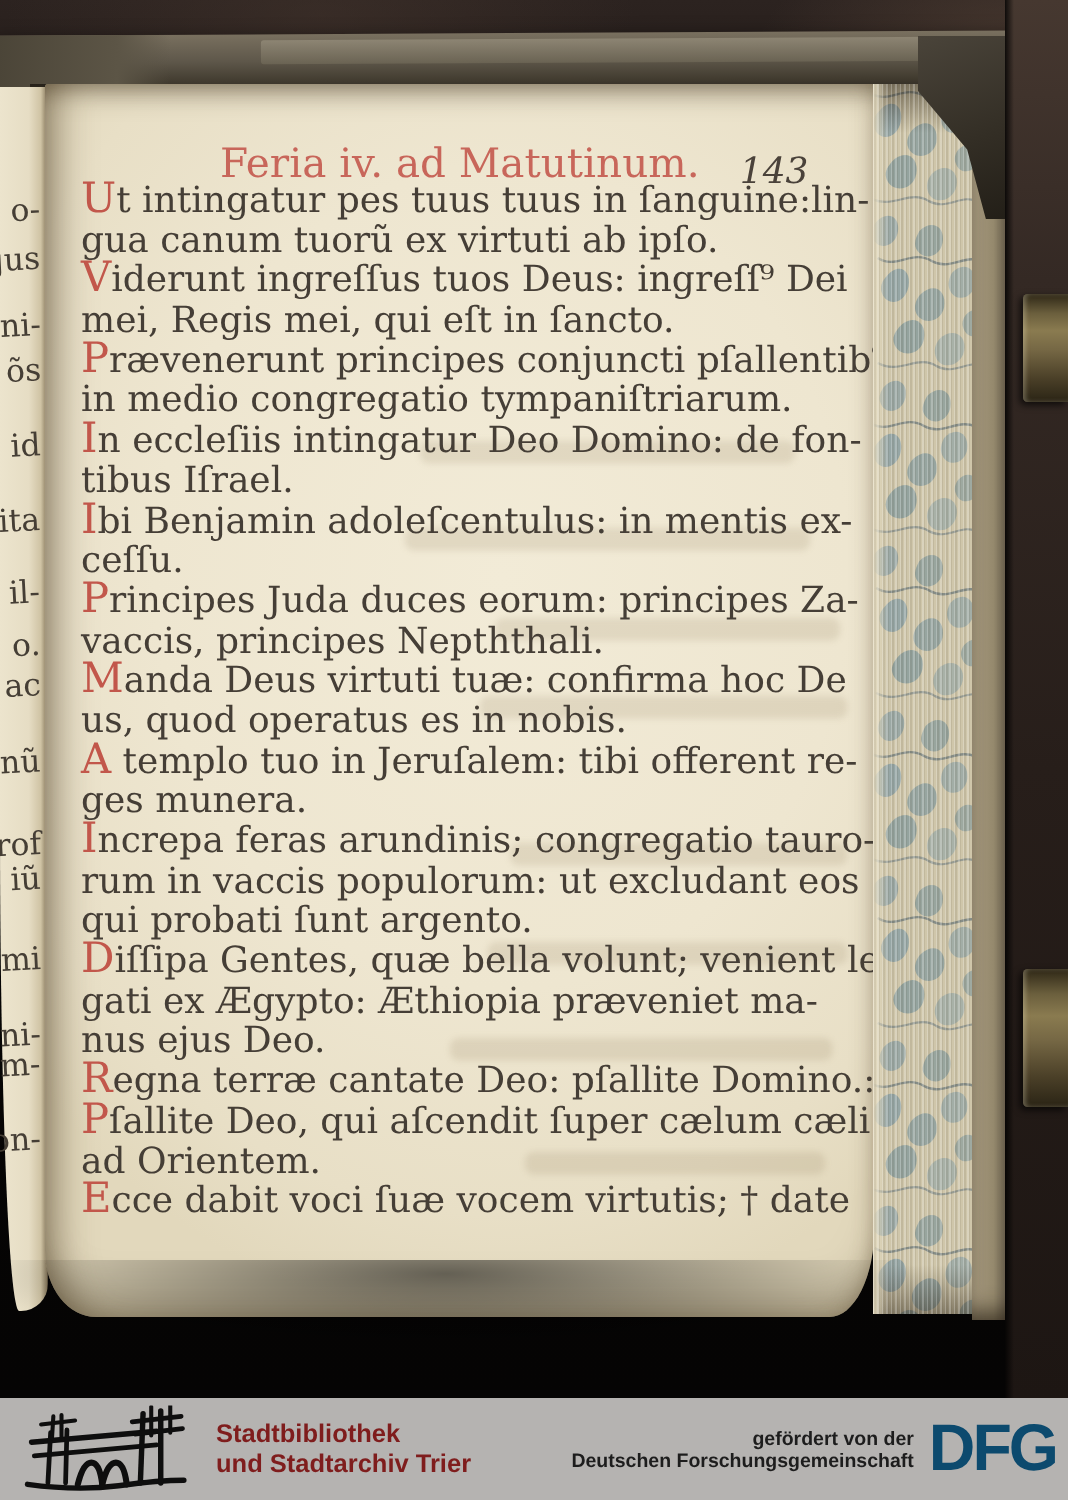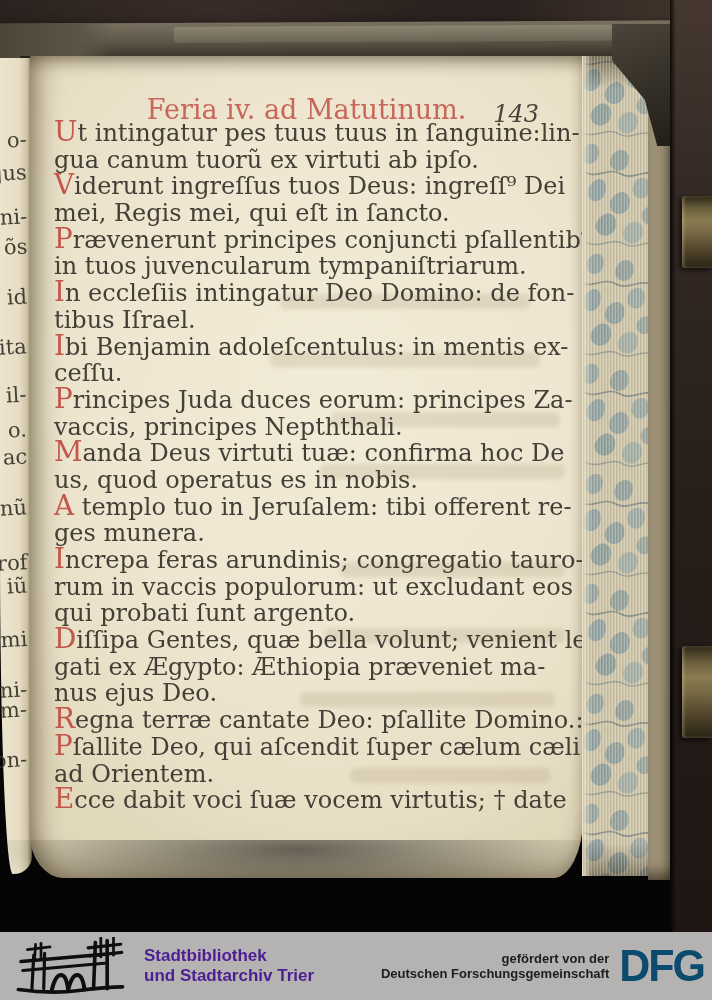--- a/index.html
+++ b/index.html
@@ -75,21 +75,21 @@
   .line{white-space:nowrap;height:26.7px;}
   .initial{color:#c2574b;font-size:1.16em;line-height:1;}
   .ghost{position:absolute;background:rgba(130,108,74,.14);filter:blur(2px);border-radius:6px;}
   
   .bottom-shadow{position:absolute;left:0;top:840px;width:660px;height:92px;
     background:radial-gradient(ellipse 420px 70px at 45% 10%,rgba(0,0,0,.55),transparent 75%);}
   
   .footer{position:absolute;left:0;top:932px;width:712px;height:68px;background:#b5b3b1;
     display:flex;align-items:center;}
   .lib-logo{width:116px;height:58px;margin-left:12px;flex:0 0 auto;}
-  .lib-name{margin-left:16px;color:#4c1d95;font-weight:bold;font-size:17px;line-height:20px;}
+  .lib-name{margin-left:16px;color:#7f1d1d;font-weight:bold;font-size:17px;line-height:20px;}
   .spacer{flex:1;}
   .funding{text-align:right;color:#1d1d1d;font-weight:bold;font-size:13px;line-height:15.5px;margin-right:10px;}
   .dfg{font-weight:bold;font-size:43px;letter-spacing:-2px;color:#0c4a6e;margin-right:8px;
     transform:scaleY(1.02);line-height:1;}
 </style>
 </head>
 <body>
 
 <div class="viewport">
   <div class="scene">
@@ -129,21 +129,21 @@
       <div class="ghost" style="left:295px;top:572px;width:240px;height:15px"></div>
       <div class="ghost" style="left:270px;top:636px;width:255px;height:15px"></div>
       <div class="ghost" style="left:320px;top:712px;width:200px;height:15px"></div>
 
       <div class="bodytext">
         <div class="line"><span class="initial">U</span><span>t intingatur pes tuus tuus in ſanguine:lin-</span></div>
         <div class="line"><span class="initial"></span><span>gua canum tuorũ ex virtuti ab ipſo.</span></div>
         <div class="line"><span class="initial">V</span><span>iderunt ingreſſus tuos Deus: ingreſſ⁹ Dei</span></div>
         <div class="line"><span class="initial"></span><span>mei, Regis mei, qui eſt in ſancto.</span></div>
         <div class="line"><span class="initial">P</span><span>rævenerunt principes conjuncti pſallentib⁹:</span></div>
-        <div class="line"><span class="initial"></span><span>in tuos juvencularum tympaniſtriarum.</span></div>
+        <div class="line"><span class="initial"></span><span>in medio congregatio tympaniſtriarum.</span></div>
         <div class="line"><span class="initial">I</span><span>n eccleſiis intingatur Deo Domino: de fon-</span></div>
         <div class="line"><span class="initial"></span><span>tibus Iſrael.</span></div>
         <div class="line"><span class="initial">I</span><span>bi Benjamin adoleſcentulus: in mentis ex-</span></div>
         <div class="line"><span class="initial"></span><span>ceſſu.</span></div>
         <div class="line"><span class="initial">P</span><span>rincipes Juda duces eorum: principes Za-</span></div>
         <div class="line"><span class="initial"></span><span>vaccis, principes Nepththali.</span></div>
         <div class="line"><span class="initial">M</span><span>anda Deus virtuti tuæ: confirma hoc De</span></div>
         <div class="line"><span class="initial"></span><span>us, quod operatus es in nobis.</span></div>
         <div class="line"><span class="initial">A</span><span> templo tuo in Jeruſalem: tibi offerent re-</span></div>
         <div class="line"><span class="initial"></span><span>ges munera.</span></div>

